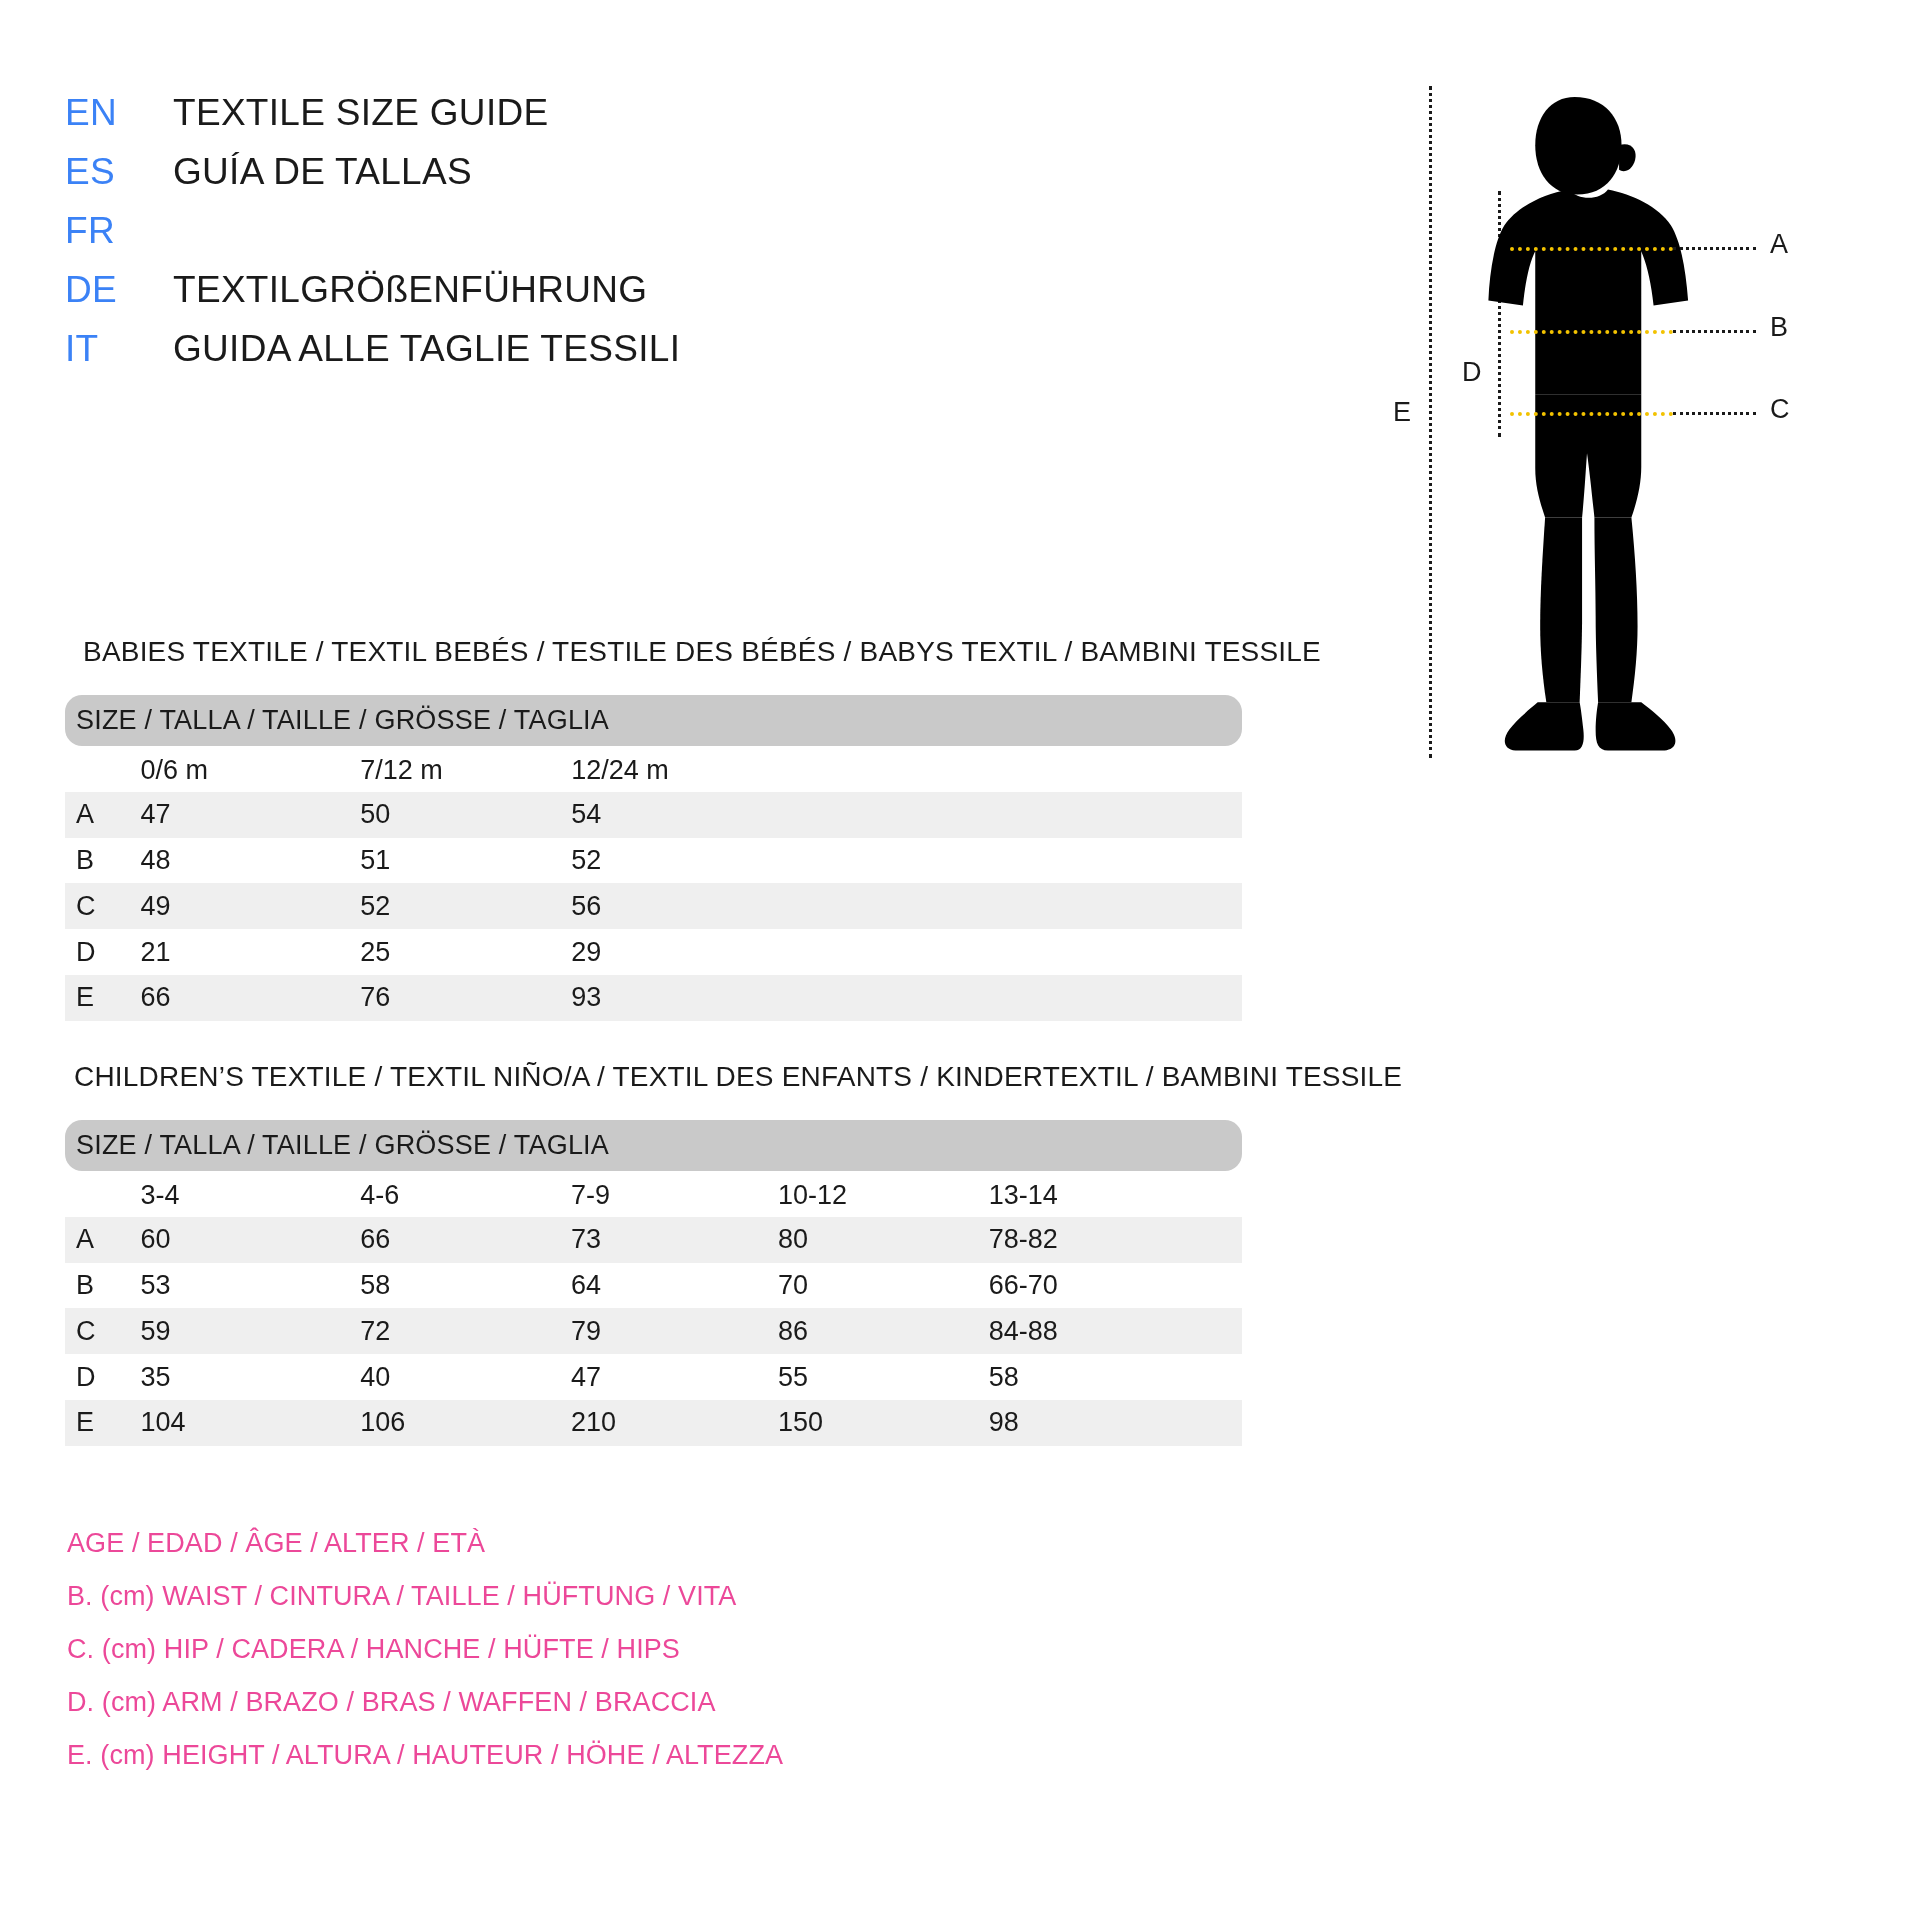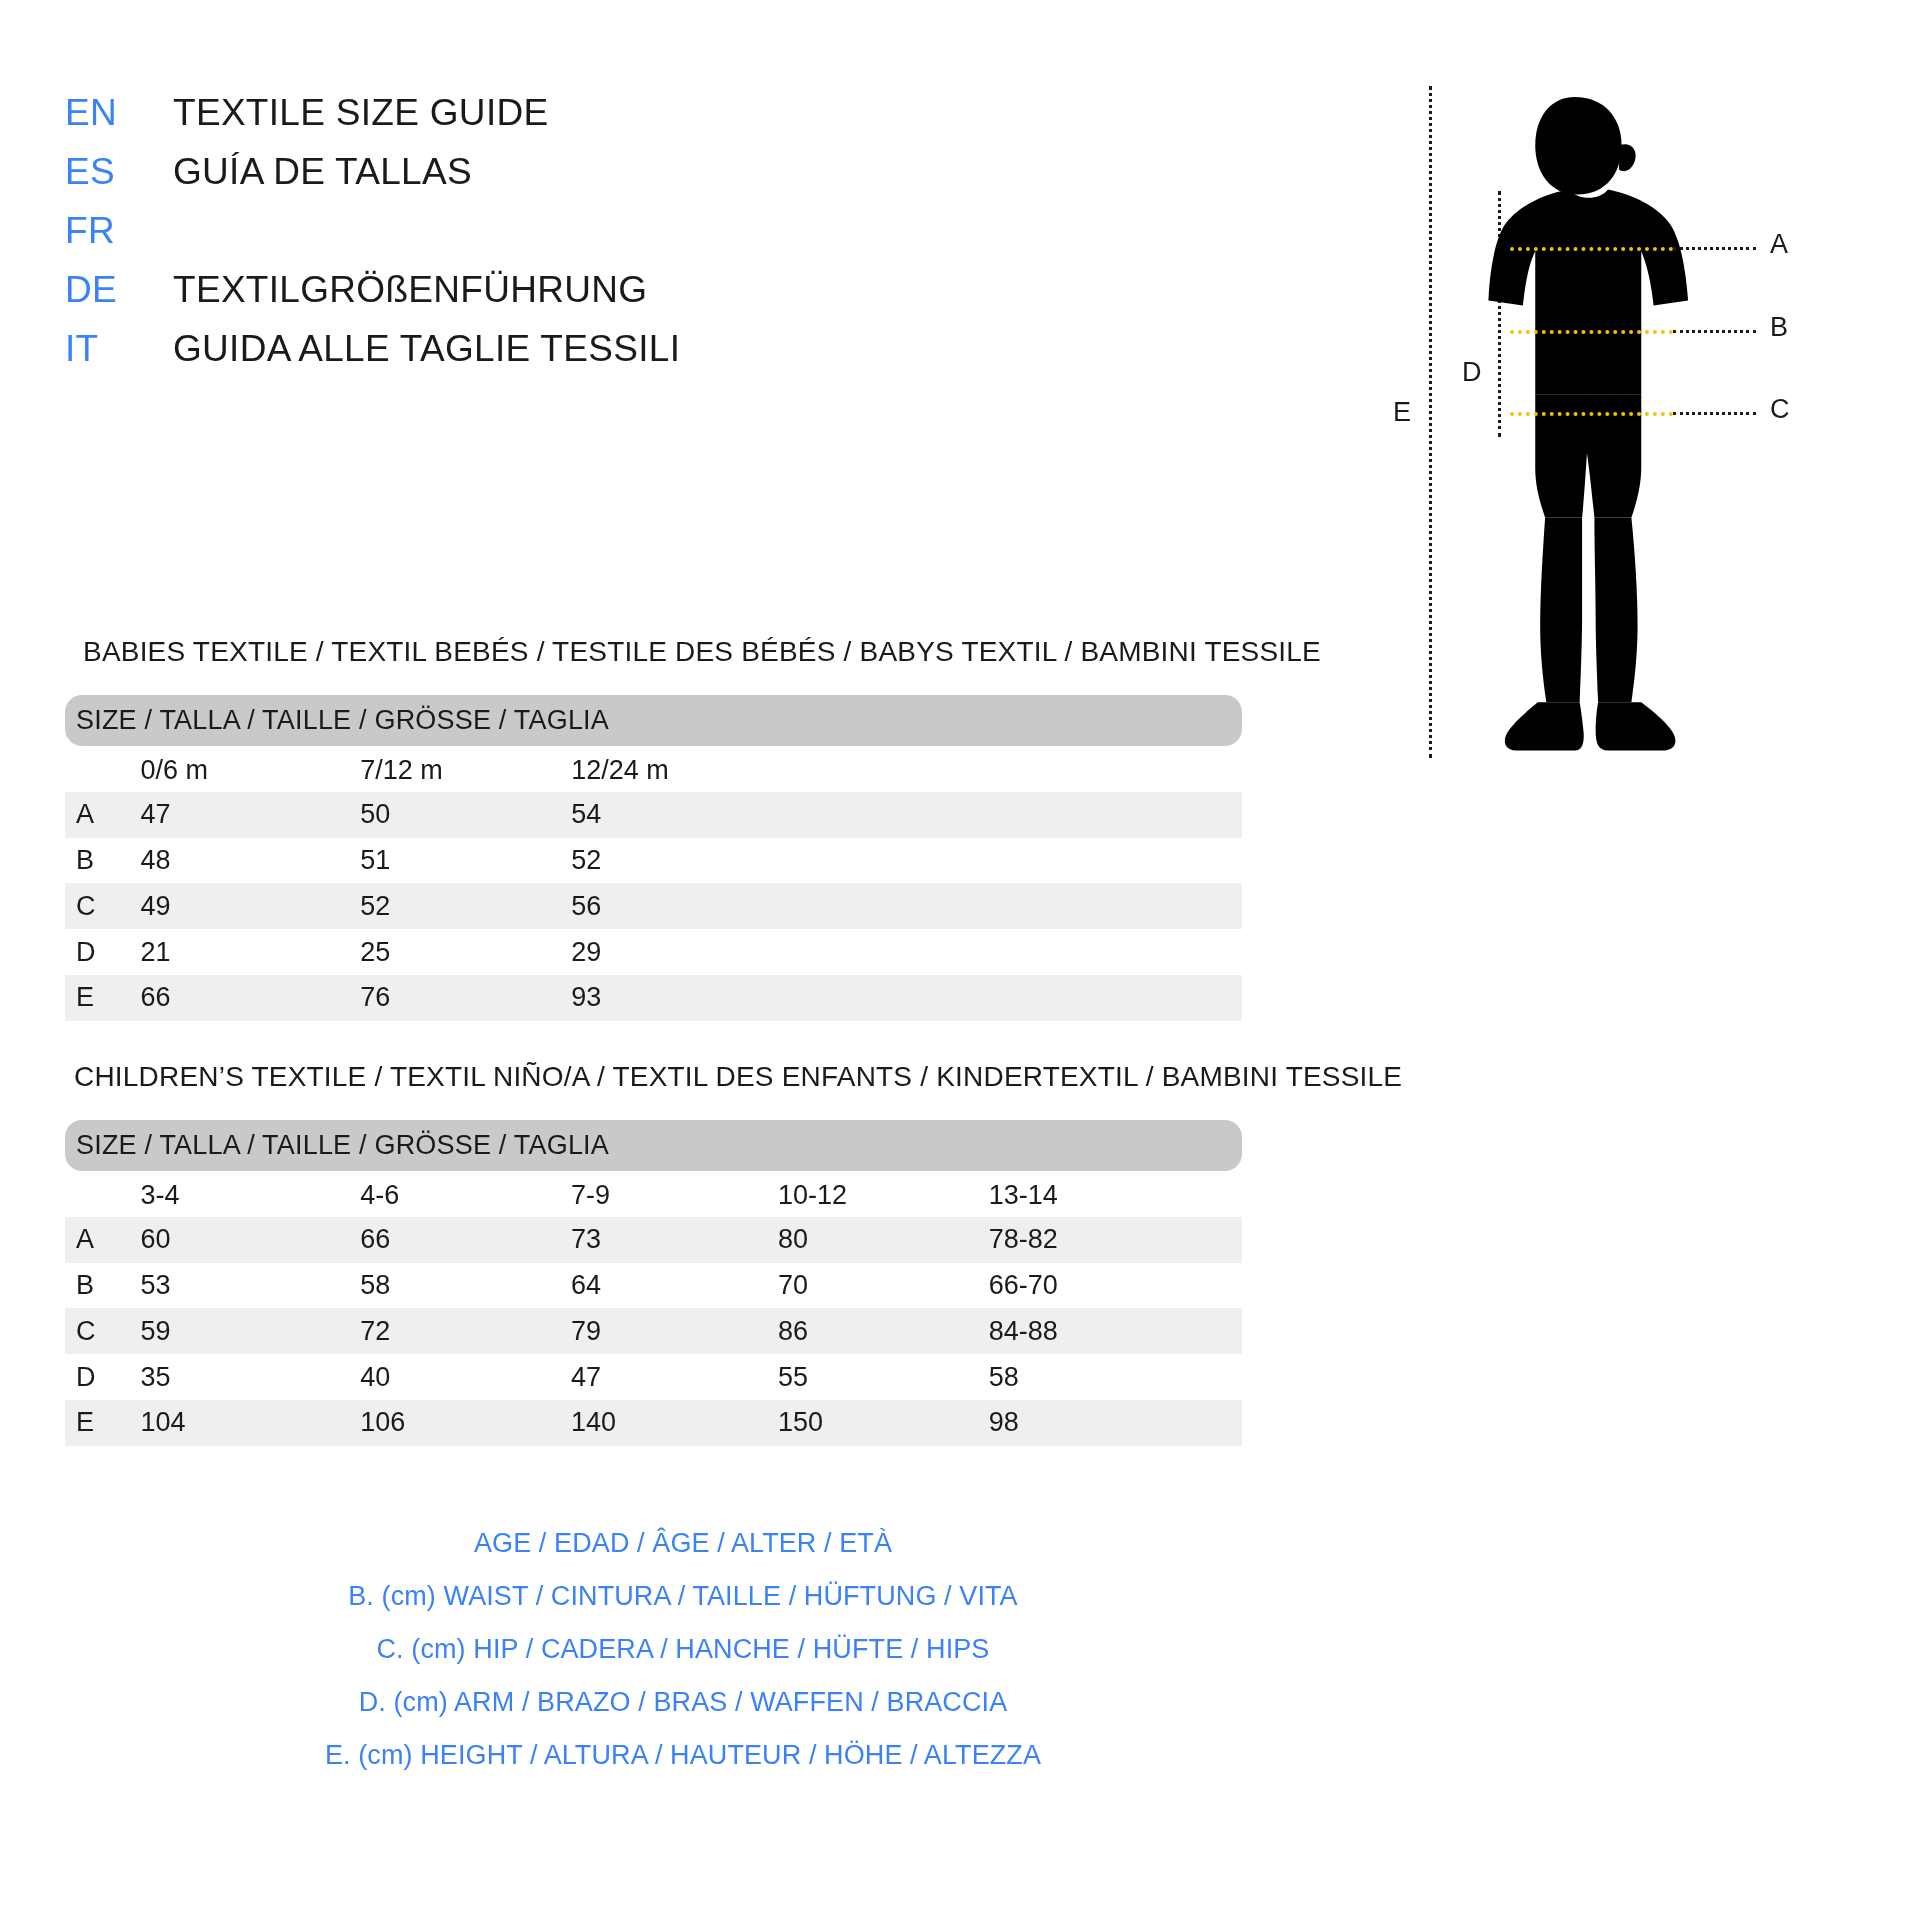--- a/index.html
+++ b/index.html
@@ -118,24 +118,23 @@
   
   .legend {
     position: absolute;
     left: 67px;
     top: 1528px;
     width: 1232px;
   }
   .legend-line {
     font-size: 27px;
     letter-spacing: 0.1px;
-    color: #3b82f6;
+    color: #ec4899;
     margin-bottom: 22px;
     white-space: nowrap;
-    text-align: center;
   }
 
   
   .figure {
     position: absolute;
     left: 1393px;
     top: 74px;
     width: 493px;
     height: 690px;
   }
@@ -282,21 +281,21 @@
       <td class="c1 col-val">35</td>
       <td class="c2 col-val">40</td>
       <td class="c3 col-val">47</td>
       <td class="c4 col-val">55</td>
       <td class="c5 col-val">58</td>
     </tr>
     <tr class="data-row shaded">
       <td class="c0 col-label">E</td>
       <td class="c1 col-val">104</td>
       <td class="c2 col-val">106</td>
-      <td class="c3 col-val">140</td>
+      <td class="c3 col-val">210</td>
       <td class="c4 col-val">150</td>
       <td class="c5 col-val">98</td>
     </tr>
   </tbody>
     </table>
 
   <div class="legend">
     <div class="legend-line">AGE / EDAD / ÂGE / ALTER / ETÀ</div>
     <div class="legend-line">B. (cm) WAIST / CINTURA / TAILLE / HÜFTUNG / VITA</div>
     <div class="legend-line">C. (cm) HIP / CADERA / HANCHE / HÜFTE / HIPS</div>

